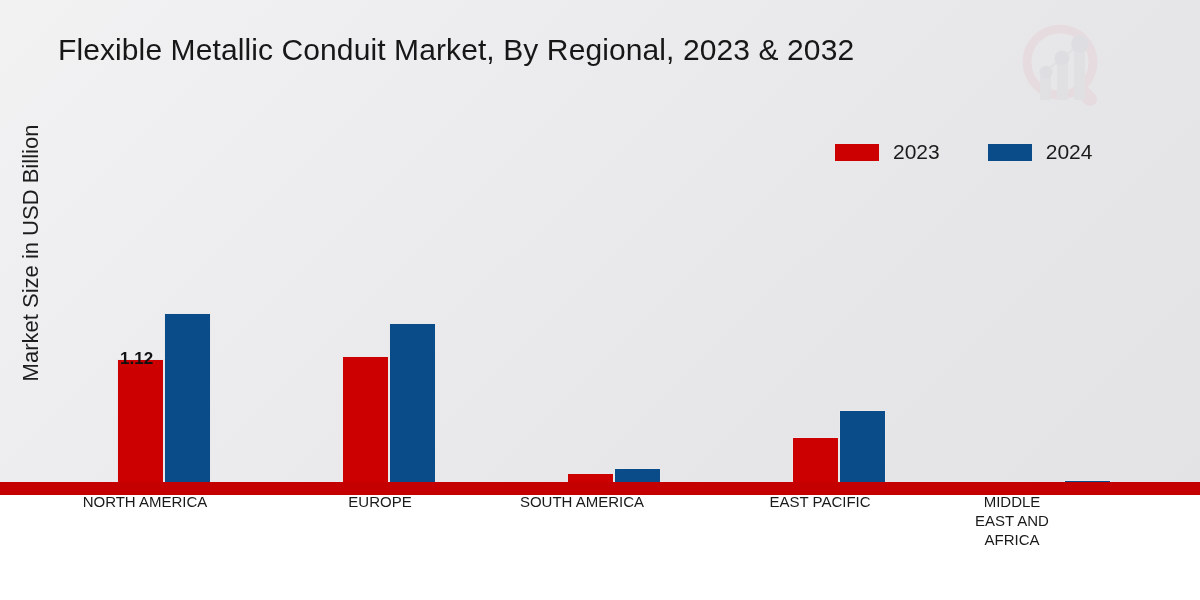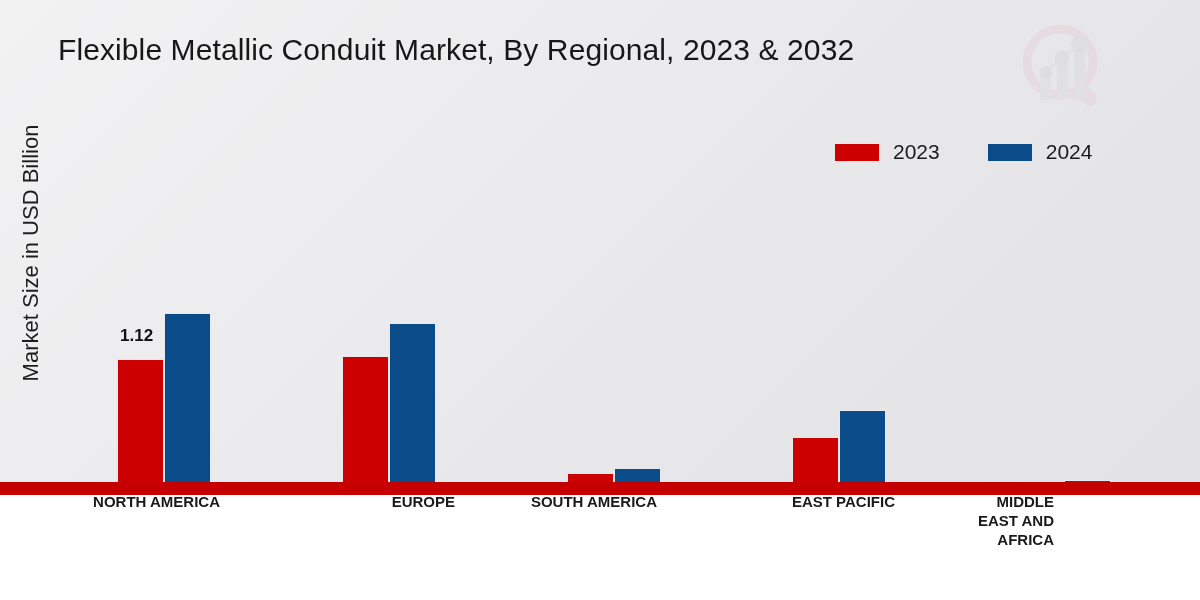--- a/index.html
+++ b/index.html
@@ -146,25 +146,24 @@
     left: 40px;
     top: 492px;
     width: 1135px;
     height: 90px;
   }
   .x-label {
     position: absolute;
     top: 0;
     width: 150px;
     margin-left: -19px;
-    text-align: right;
+    text-align: center;
     font-size: 15px;
     line-height: 19px;
     color: #1a1a1a;
-    font-weight: bold;
   }
 
   
   #footer-bar {
     position: absolute;
     left: 0;
     bottom: 0;
     width: 1200px;
     height: 13px;
     background: #c40000;
@@ -205,21 +204,21 @@
     </div>
   </div>
 
   <div id="plot">
 
     <div class="group" style="left:68px">
       <div class="bars">
         <div class="bar red" style="height:127px"></div>
         <div class="bar blue" style="height:173px"></div>
       </div>
-      <div class="value-label" style="left:12px; bottom:140px">1.12</div>
+      <div class="value-label" style="left:12px; bottom:117px">1.12</div>
       <div class="tick"></div>
     </div>
 
     <div class="group" style="left:293px">
       <div class="bars">
         <div class="bar red" style="height:130px"></div>
         <div class="bar blue" style="height:163px"></div>
       </div>
       <div class="tick"></div>
     </div>

